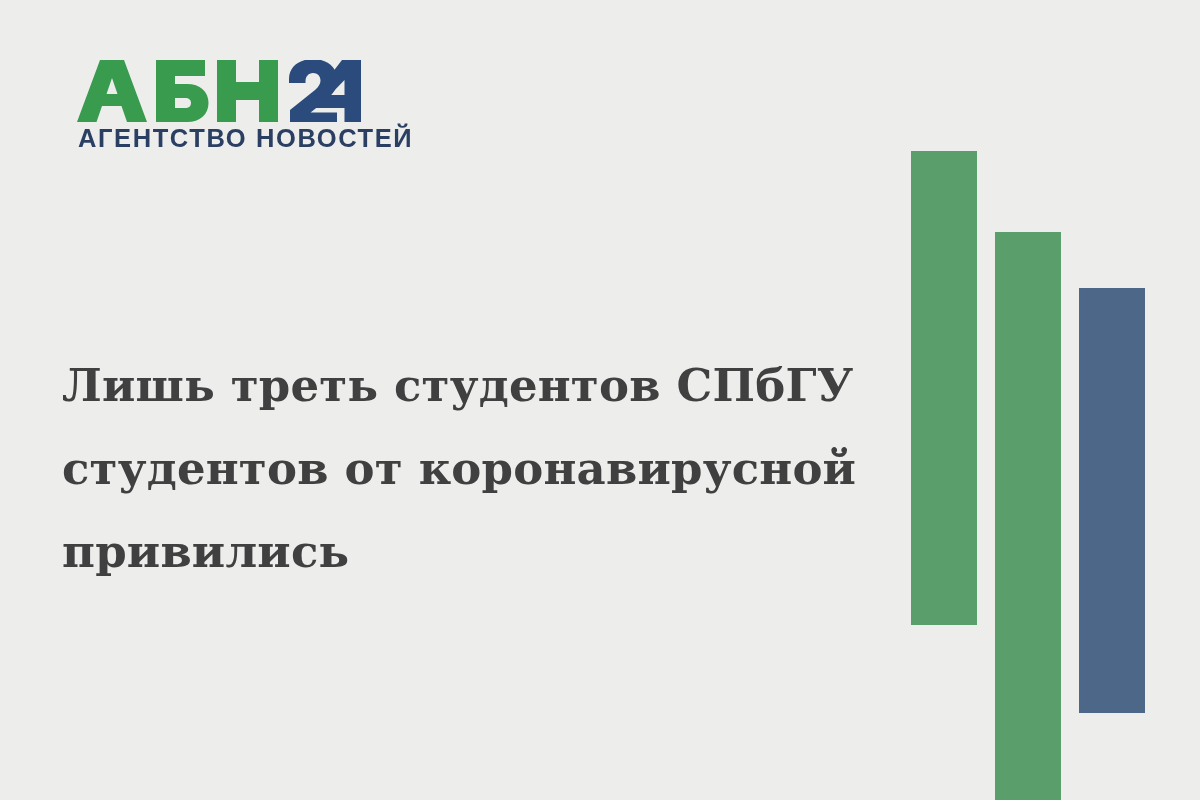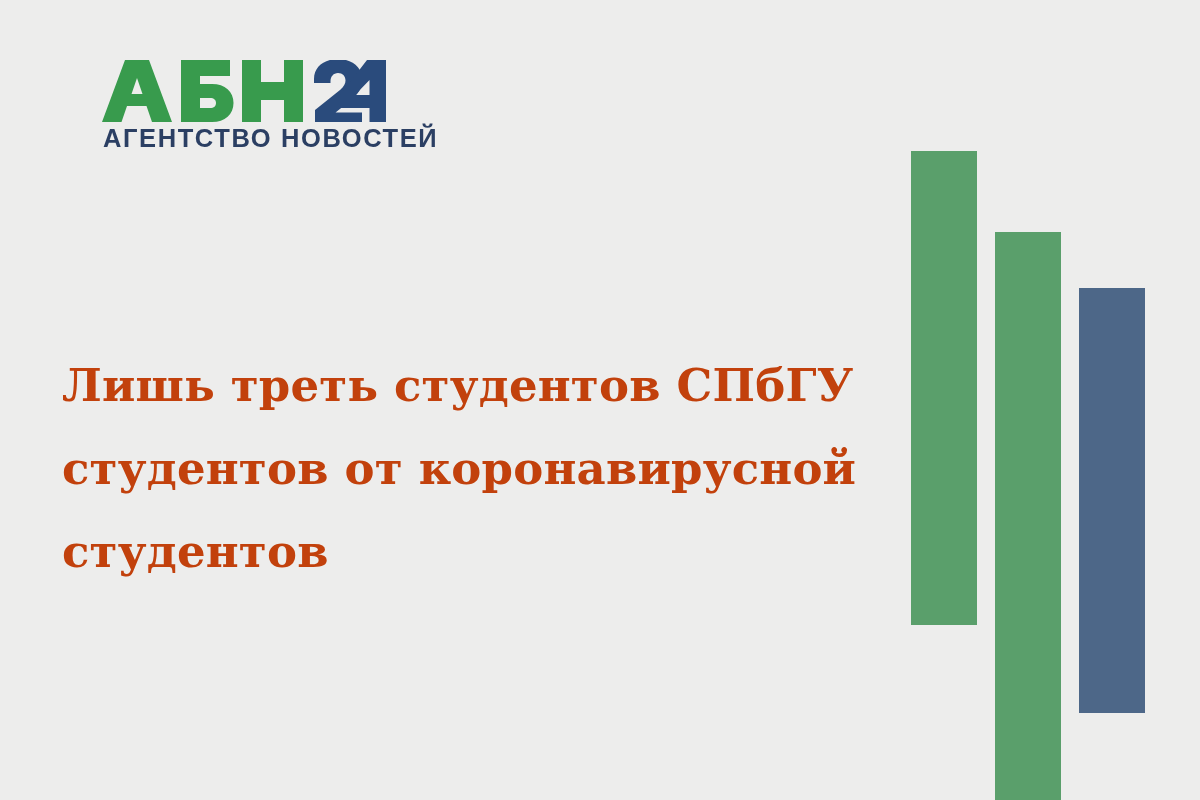--- a/index.html
+++ b/index.html
@@ -18,21 +18,21 @@
     position: relative;
     width: 1200px;
     height: 800px;
     background: #ededec;
     overflow: hidden;
   }
 
   
   #logo {
     position: absolute;
-    left: 102px;
+    left: 77px;
     top: 60px;
     width: 290px;
     height: 100px;
   }
   #logo-mark {
     position: relative;
     width: 285px;
     height: 60px;
   }
   #logo-mark svg { display: block; }
@@ -120,24 +120,24 @@
           <path d="M284 0 L284 39 L284 39 L284 62 L267.5 62 L267.5 48 L238 48
                    L238 35 L265 0 Z
                    M267.5 20 L253 35 L267.5 35 Z"></path>
         </g>
       </svg>
     </div>
 
     <div id="logo-tagline" style="color: rgb(43, 63, 99);">АГЕНТСТВО НОВОСТЕЙ</div>
   </div>
 
-  <div id="headline" style="color: #c2410c;">
+  <div id="headline" style="color: #404040;">
     <span class="hl-line">Лишь треть студентов СПбГУ</span>
     <span class="hl-line">студентов от коронавирусной</span>
-    <span class="hl-line">студентов</span>
+    <span class="hl-line">привились</span>
   </div>
 
   <div id="bars">
     <div class="bar" style="left: 911px; top: 151px; width: 66px; height: 474px; background: rgb(90, 159, 107);"></div>
     <div class="bar" style="left: 995px; top: 232px; width: 66px; height: 568px; background: rgb(90, 159, 107);"></div>
     <div class="bar" style="left: 1079px; top: 288px; width: 66px; height: 425px; background: rgb(77, 103, 136);"></div>
   </div>
 
 </div>
 

